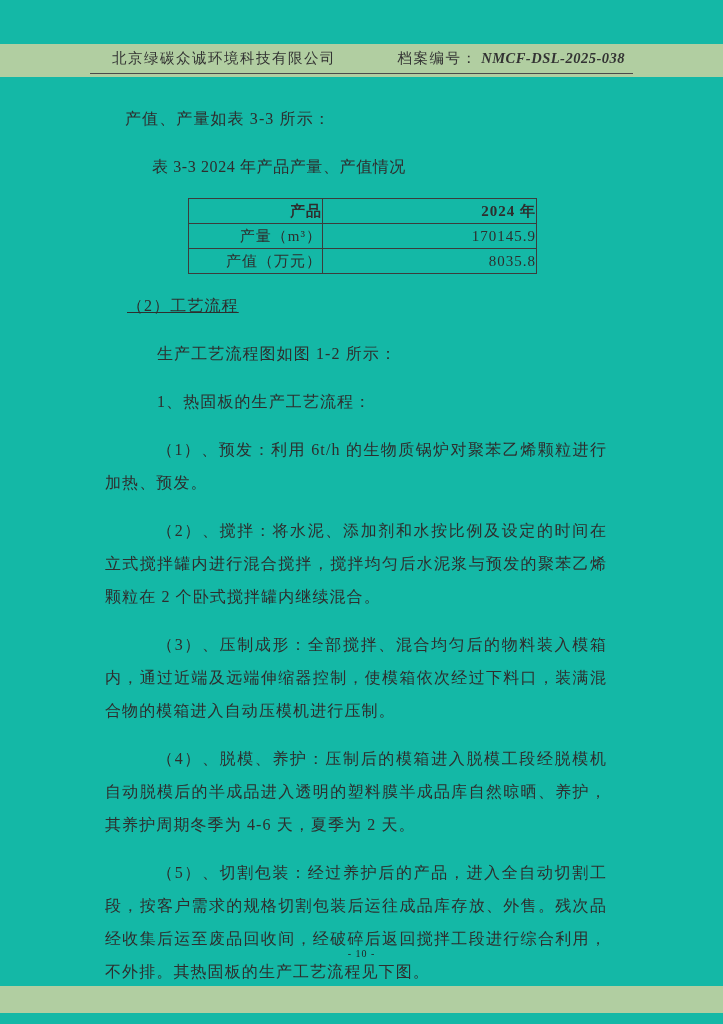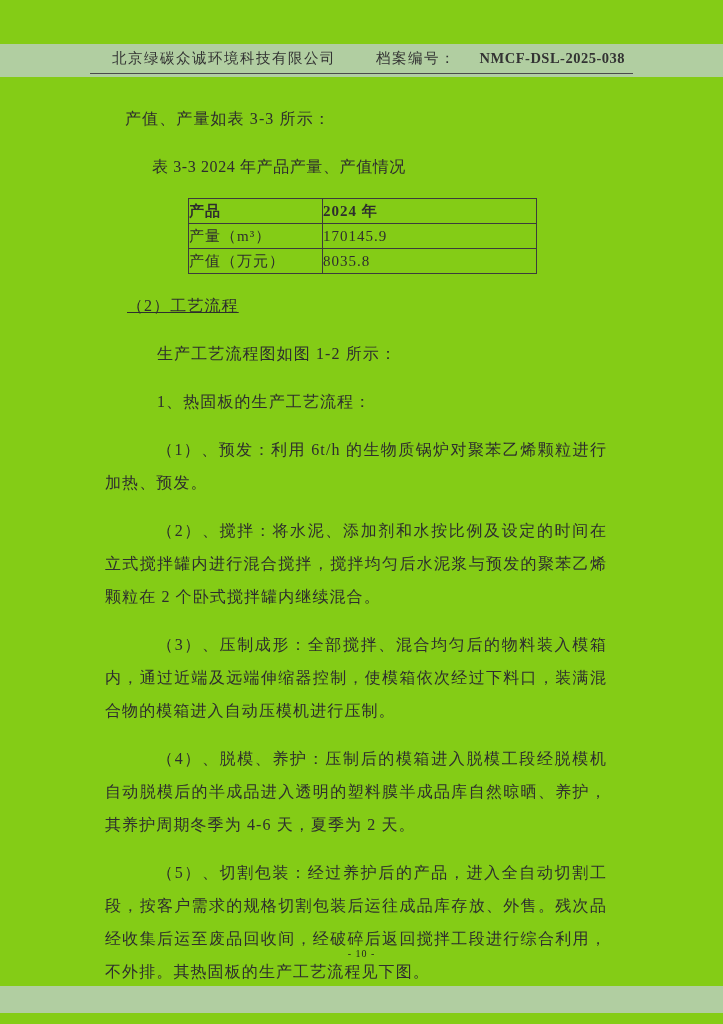--- a/index.html
+++ b/index.html
@@ -1,50 +1,50 @@
 <!DOCTYPE html>
 <html><head>
 <meta charset="utf-8">
 <style>
   html,body { margin:0; padding:0; background:#e9e9e9; }
   .page {
     position:relative; width:723px; height:1024px; margin:0 auto;
-    background:#84cc16; overflow:hidden;
+    background:#14b8a6; overflow:hidden;
     font-family:"Liberation Serif","DejaVu Serif",serif;
     color:#2e2e2e;
   }
   .band { position:absolute; left:0; width:723px; }
   .band-top    { top:44px;  height:33px; background:#b1cea1; }
   .band-bottom { top:986px; height:27px; background:#b1cea1; }
 
   .doc-header {
     position:absolute; top:46px; left:90px; width:543px; height:27px;
     border-bottom:1.5px solid #4a4a4a; font-size:14.5px; color:#333;
   }
   .doc-header .company { position:absolute; left:22px; top:3px; letter-spacing:1.5px; }
   .doc-header .archive { position:absolute; right:8px; top:3px; white-space:nowrap; }
   .doc-header .archive .label { letter-spacing:1.5px; }
-  .doc-header .archive .number { font-weight:bold; letter-spacing:0.5px; margin-left:20px; }
+  .doc-header .archive .number { font-weight:bold; letter-spacing:0.5px; margin-left:0;font-style:italic; }
 
   .doc-main {
     position:absolute; top:87px; left:90px; width:532px;
     font-size:16px; line-height:33px; letter-spacing:1.1px;
     text-align:justify;
   }
   .doc-main p { margin:15px; }
   .line-intro   { text-indent:20px; }
   .table-title  { margin:4px 0 0 98px; width:348px; text-align:center;
                   font-weight:normal; letter-spacing:0.6px; }
   table.data {
     border-collapse:collapse; margin:2px 0 0 98px; width:348px;
     border:1.6px solid #3c3c3c; table-layout:fixed;
   }
   table.data td {
     border:1.2px solid #3c3c3c; height:24px; padding:0;
-    text-align:left; vertical-align:middle;
+    text-align:right; vertical-align:middle;
     font-size:15px; letter-spacing:1px; line-height:24px;
   }
   table.data col.c1 { width:134px; }
   table.data col.c2 { width:214px; }
   table.data tr.head-row td { font-weight:bold; }
   .sec-heading { text-indent:22px; margin-top:1px;text-decoration:underline; }
   .sub-line    { text-indent:52px; margin-top:2px; }
   .para        { text-indent:52px; margin-top:1px; }
 
   .doc-footer {

